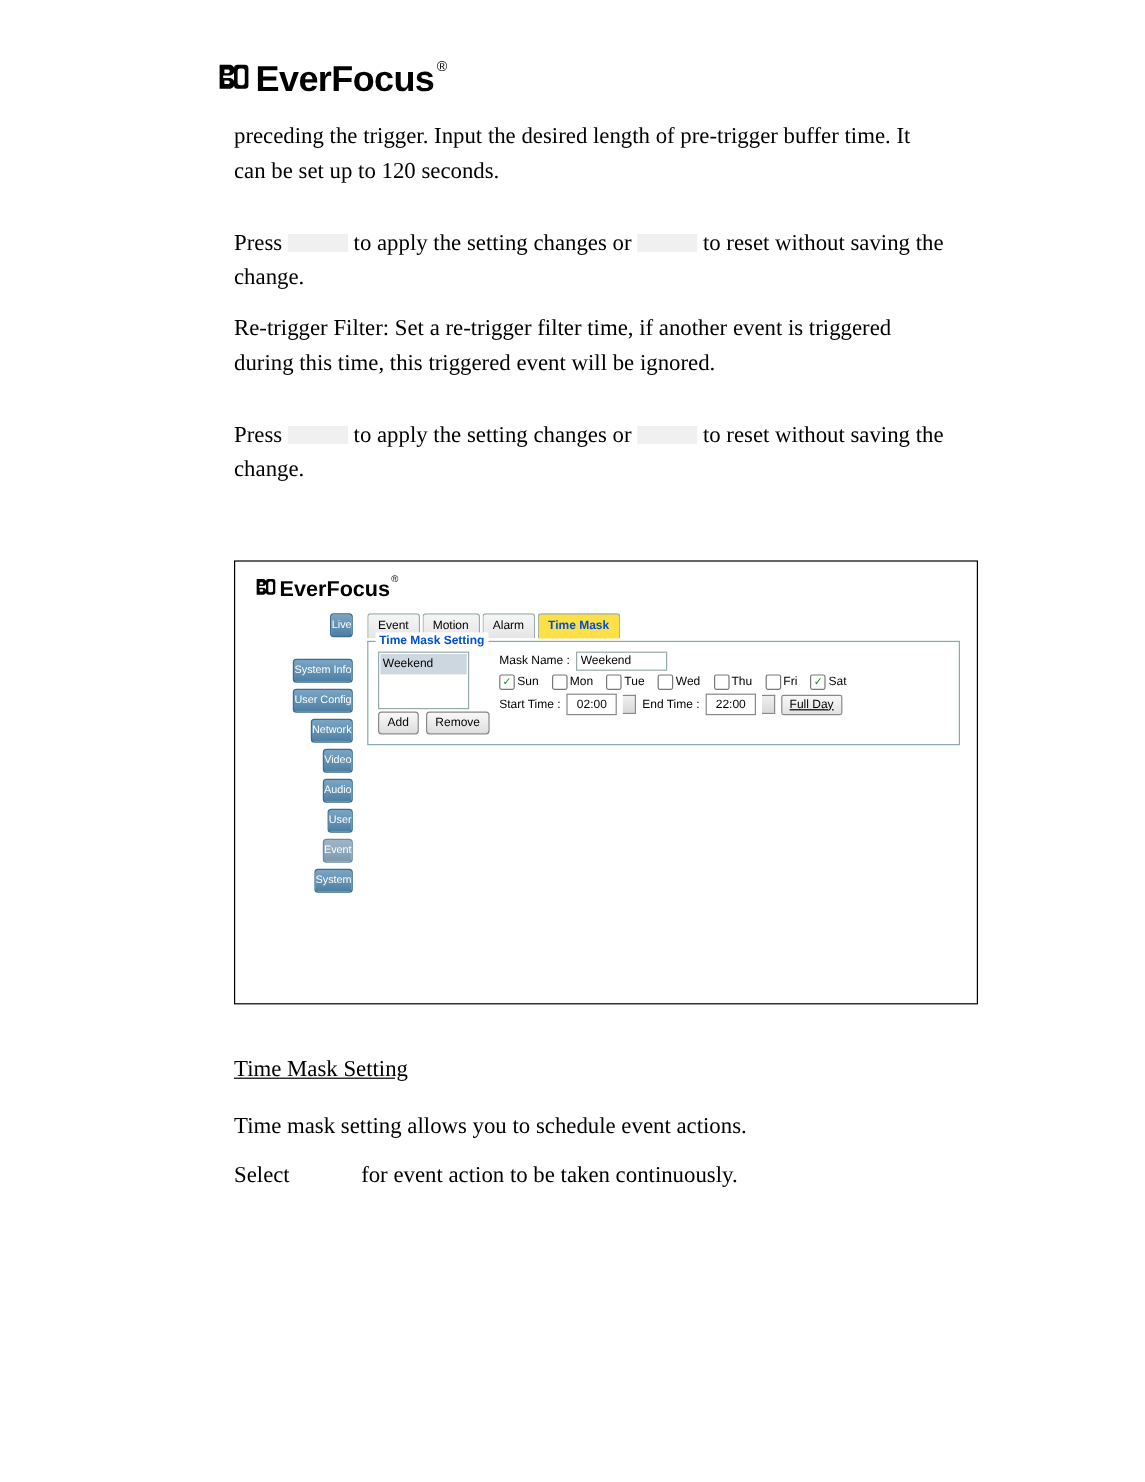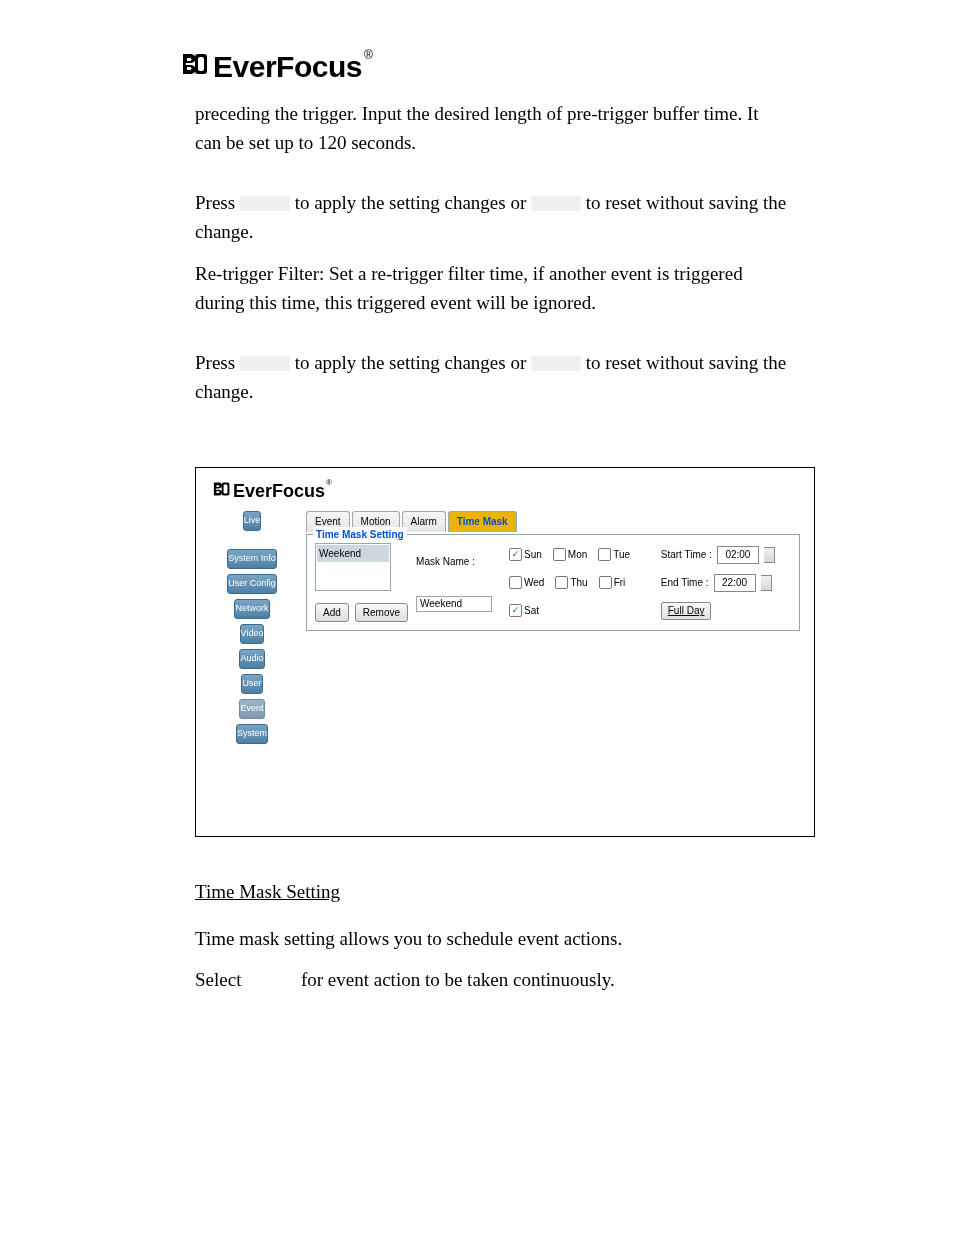--- a/index.html
+++ b/index.html
@@ -89,21 +89,21 @@
     display:flex;
     align-items:flex-start;
     gap:12px;
     margin-top:2px;
   }
   .sidebar {
     width: 84px;
     flex:none;
     display:flex;
     flex-direction:column;
-    align-items:center;
+    align-items:flex-end;
   }
   .sidebtn {
     background: linear-gradient(#7aa5c4,#4d7fa3);
     color:#fff;
     font-size:9px;
     text-align:center;
     padding:2px 0;
     border-radius:3px;
     border:1px solid #3b6b8f;
     margin-bottom:5px;
@@ -132,21 +132,21 @@
     border:1px solid #9aa;
     border-bottom:none;
     border-radius:3px 3px 0 0;
     background:linear-gradient(#f6f6f6,#e5e5e5);
     padding:2px 8px;
     font-size:10px;
     color:#000;
     cursor:pointer;
   }
   .tab.active {
-    background:#eab308;
+    background:#fde047;
     color:#0050d0;
     font-weight:bold;
     position:relative;
     z-index:2;
   }
   .fieldset {
     border:1px solid #8aa;
     margin-top:2px;
     position:relative;
     padding:8px;
@@ -178,35 +178,35 @@
     box-sizing:border-box;
     overflow:hidden;
   }
   .listbox .li-item {
     background:#cdd7e0;
     padding:1px 2px;
   }
   .listbtns {
     display:flex;
     gap:6px;
-    margin-top:12px;
+    margin-top:2px;
   }
   .btn, .grey-btn {
     border:1px solid #888;
     background:linear-gradient(#f8f8f8,#dedede);
     border-radius:3px;
     padding:1px 7px;
     font-size:10px;
     cursor:pointer;
     font-family:Arial,sans-serif;
   }
   .form-rows {
     display:flex;
-    flex-direction:row;
-    gap:17px;
+    flex-direction:column;
+    gap:2px;
     font-size:10px;
   }
   .form-row {
     display:flex;
     align-items:center;
     gap:5px;
     flex-wrap:wrap;
   }
   .txtfield {
     border:1px solid #9aa;

